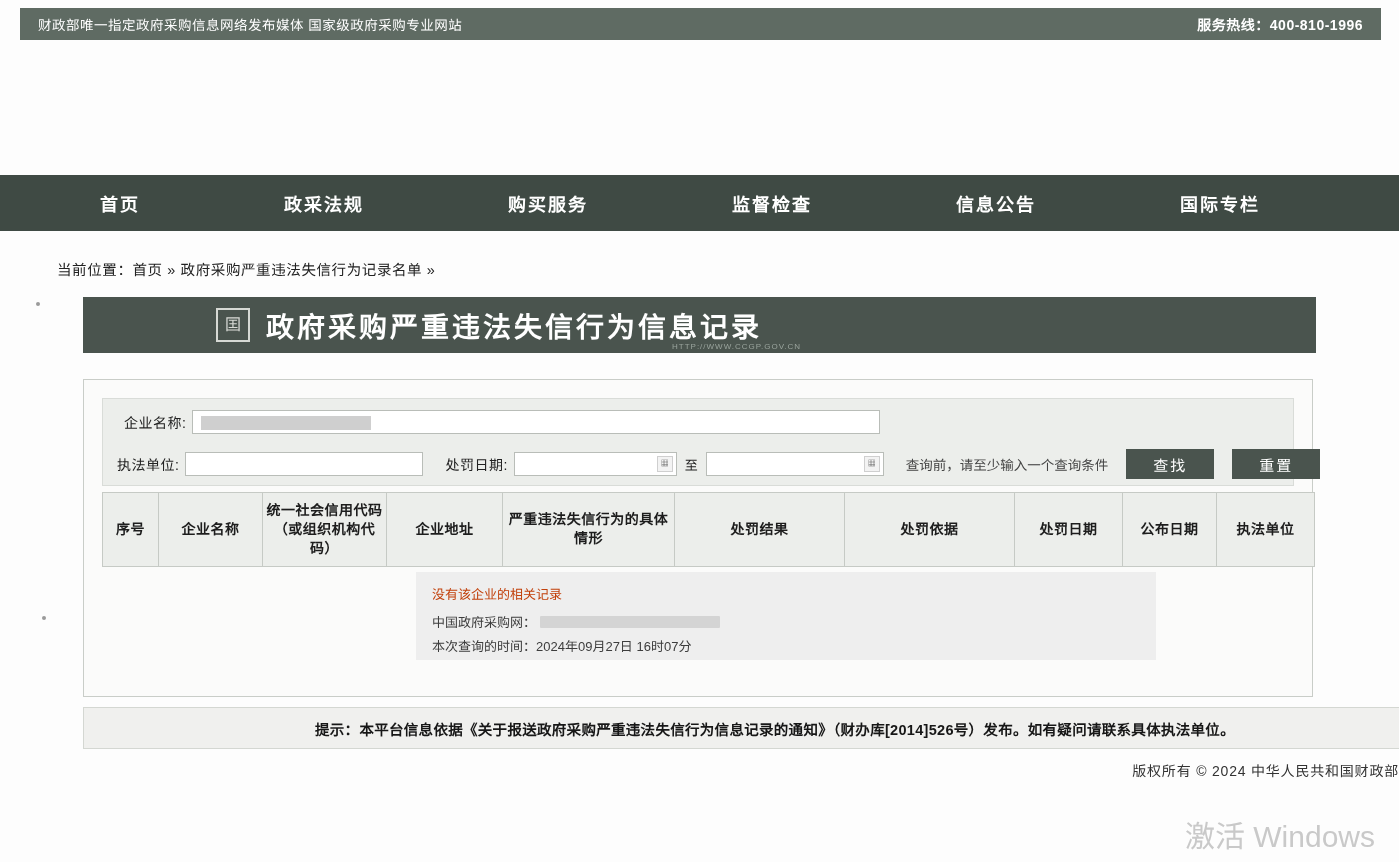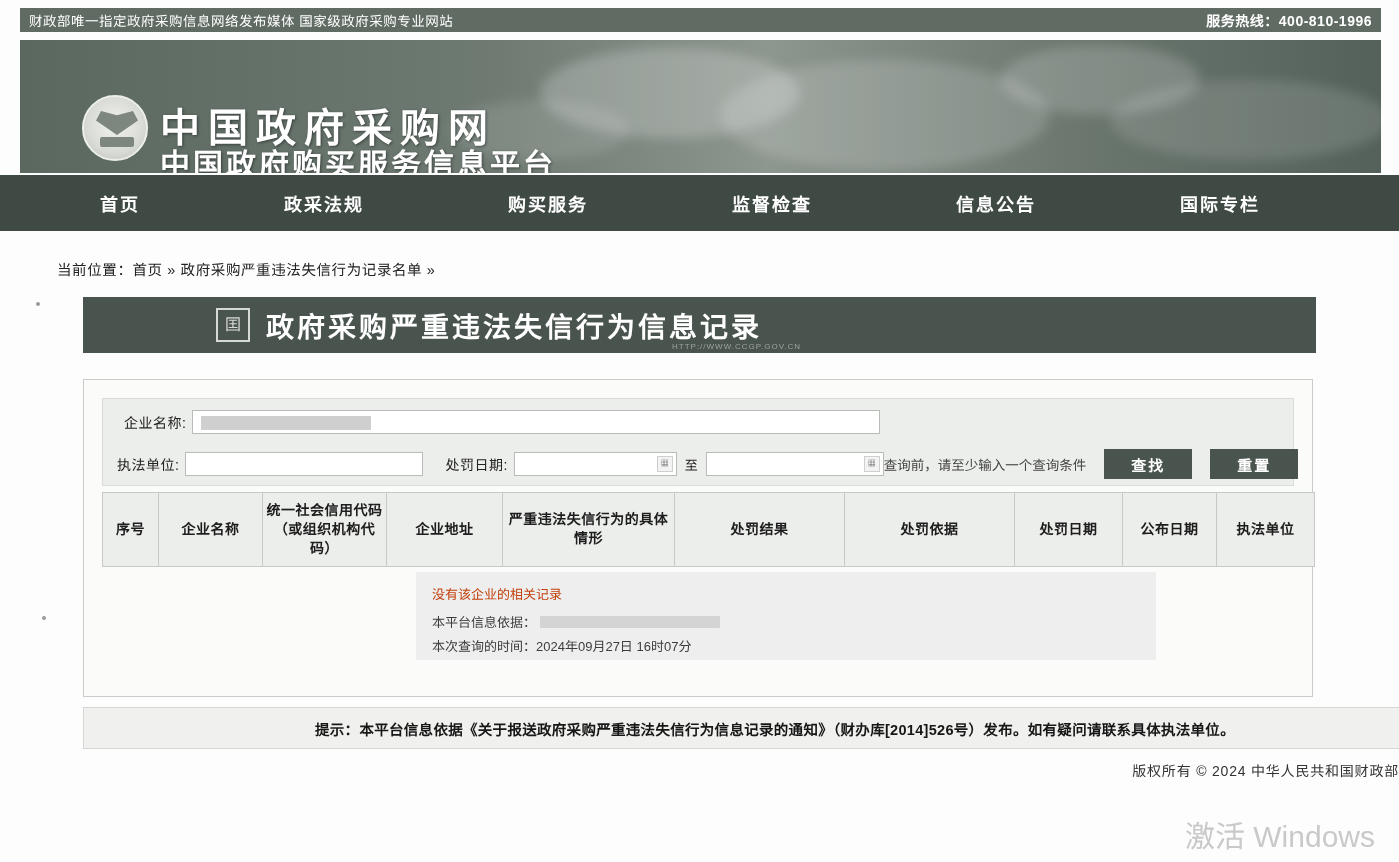--- a/index.html
+++ b/index.html
@@ -12,25 +12,25 @@
     overflow: hidden;
   }
   .page {
     position: relative;
     width: 1399px; height: 862px;
     background: #fdfdfd;
   }
 
   
   .topbar {
-    position: absolute; left: 20px; top: 8px; right: 18px; height: 24px;
+    position: absolute; left: 20px; top: 8px; right: 18px; height: 32px;
     background: #5f6b63;
     color: #ffffff;
     display: flex; align-items: center; justify-content: space-between;
-    padding: 0 9px;
+    padding: 0 18px;
     font-size: 13.5px;
     letter-spacing: 0.5px;
   }
   .topbar .left { white-space: nowrap; }
   .topbar .right { white-space: nowrap; font-weight: bold; font-size: 14px; }
 
   
   .hero {
     position: absolute; left: 20px; top: 40px; right: 18px; height: 133px;
     background: linear-gradient(90deg,#5a6860 0%, #6e7a72 35%, #8d968f 55%, #6a766e 78%, #54615a 100%);
@@ -162,25 +162,25 @@
   .date-box {
     width: 163px; margin-left: 6px; position: relative;
   }
   .cal-ico {
     position: absolute; right: 3px; top: 3px; width: 16px; height: 16px;
     background: #f3f3f3; border: 1px solid #cfcfcf;
     font-size: 8px; color: #666; text-align: center; line-height: 14px;
   }
   .to-lbl { margin: 0 8px; font-size: 13px; color: #222; }
   .hint {
-    font-size: 13.5px; color: #444; white-space: nowrap;
+    margin-left: 22px; font-size: 13.5px; color: #444; white-space: nowrap;
   }
   .btn {
     height: 30px; min-width: 88px; margin-left: 18px;
-    background: #4a544e; color: #fff; font-size: 15px; font-weight: bold;
+    background: #4a544e; color: #fff; font-size: 15px; font-weight: normal;
     border: none; letter-spacing: 2px; cursor: pointer;
     font-family: "Liberation Sans", sans-serif;
   }
 
   
   table.grid {
     position: absolute; left: 18px; top: 112px; width: 1192px;
     border-collapse: collapse;
     table-layout: fixed;
   }
@@ -230,31 +230,20 @@
 </head>
 <body>
 
 <div class="page">
 
   <div class="topbar">
     <span class="left">财政部唯一指定政府采购信息网络发布媒体 国家级政府采购专业网站</span>
     <span class="right">服务热线：400-810-1996</span>
   </div>
 
-  <div class="hero">
-    <div class="cloud c1"></div>
-    <div class="cloud c2"></div>
-    <div class="cloud c3"></div>
-    <div class="cloud c4"></div>
-    <div class="cloud c5"></div>
-    <div class="emblem"></div>
-    <div class="hero-title1">中国政府采购网</div>
-    <div class="hero-title2">中国政府购买服务信息平台</div>
-
-  </div>
 
   <div class="nav">
     <div class="nav-inner">
       <div class="nav-item">首页</div>
       <div class="nav-item">政采法规</div>
       <div class="nav-item">购买服务</div>
       <div class="nav-item">监督检查</div>
       <div class="nav-item">信息公告</div>
       <div class="nav-item">国际专栏</div>
     </div>
@@ -324,21 +313,21 @@
           <th>处罚日期</th>
           <th>公布日期</th>
           <th>执法单位</th>
         </tr>
       </thead>
     </table>
 
     <div class="empty-box">
       <div class="empty-title">没有该企业的相关记录</div>
       <div class="empty-line">
-        <span>本平台信息依据：</span>
+        <span>中国政府采购网：</span>
         <span class="redact"></span>
       </div>
       <div class="empty-line">
         <span>本次查询的时间：</span>
         <span>2024年09月27日 16时07分</span>
       </div>
     </div>
   </div>
 
   <div class="tip">提示：本平台信息依据《关于报送政府采购严重违法失信行为信息记录的通知》（财办库[2014]526号）发布。如有疑问请联系具体执法单位。</div>

